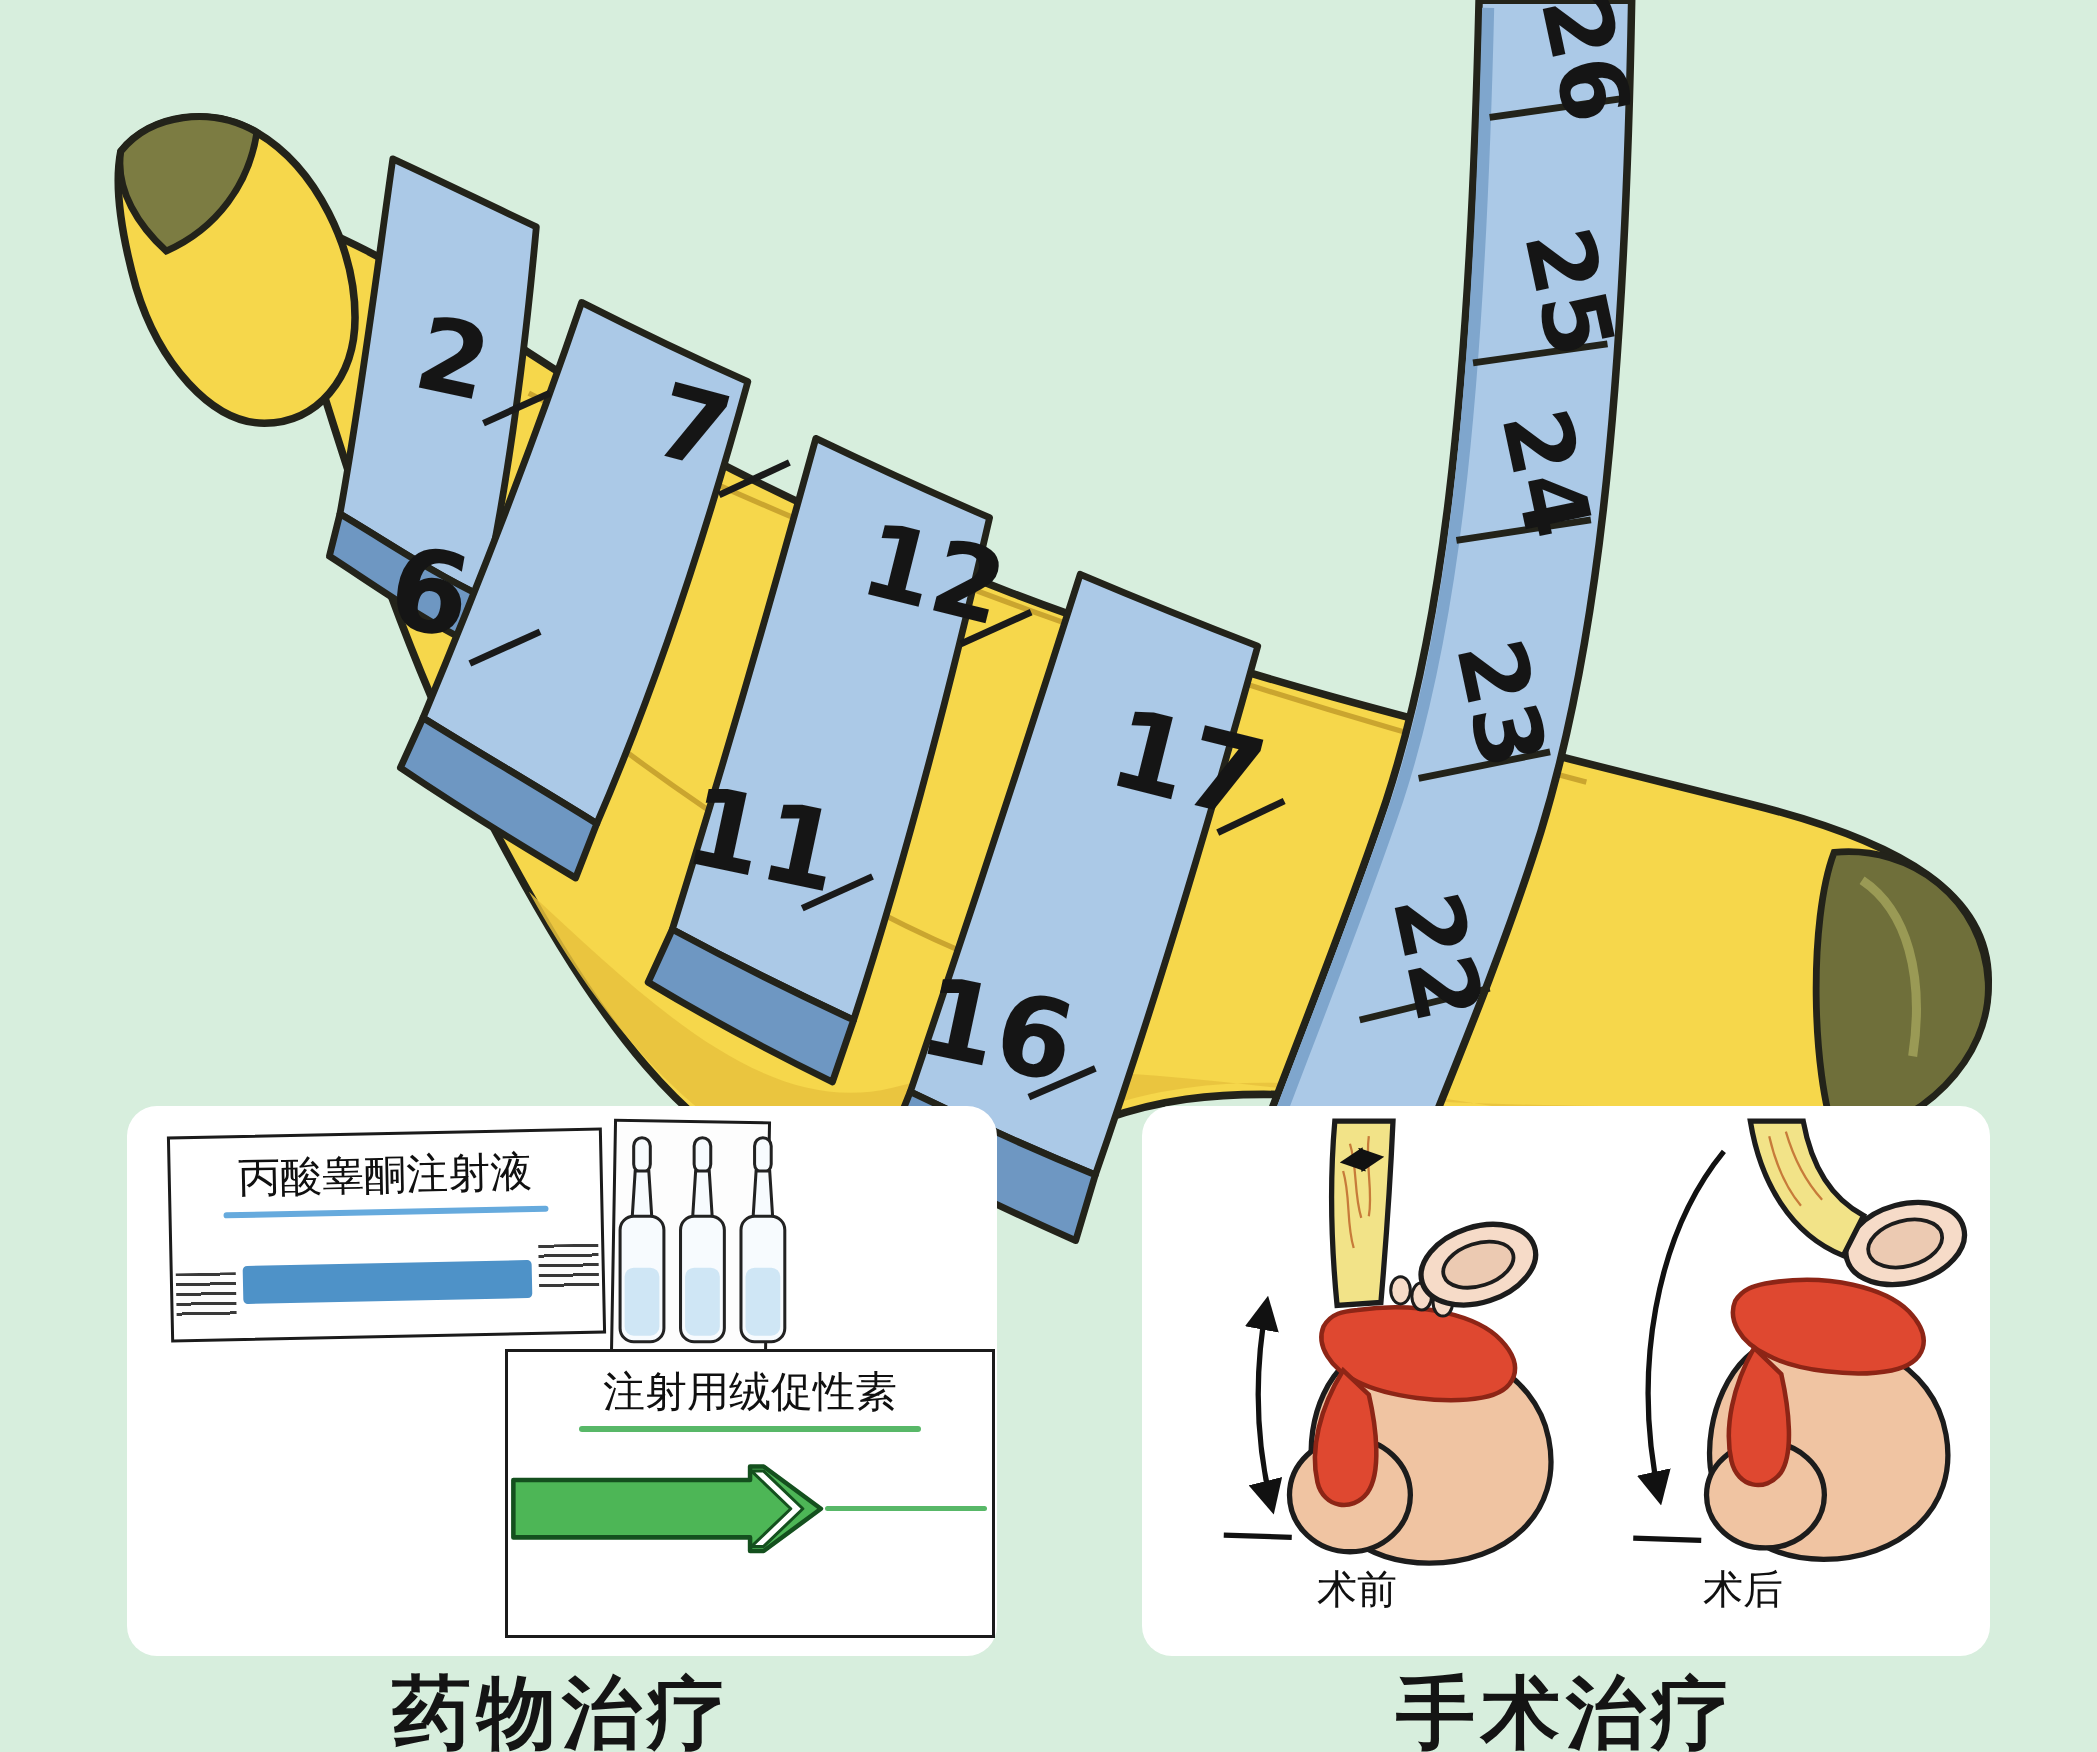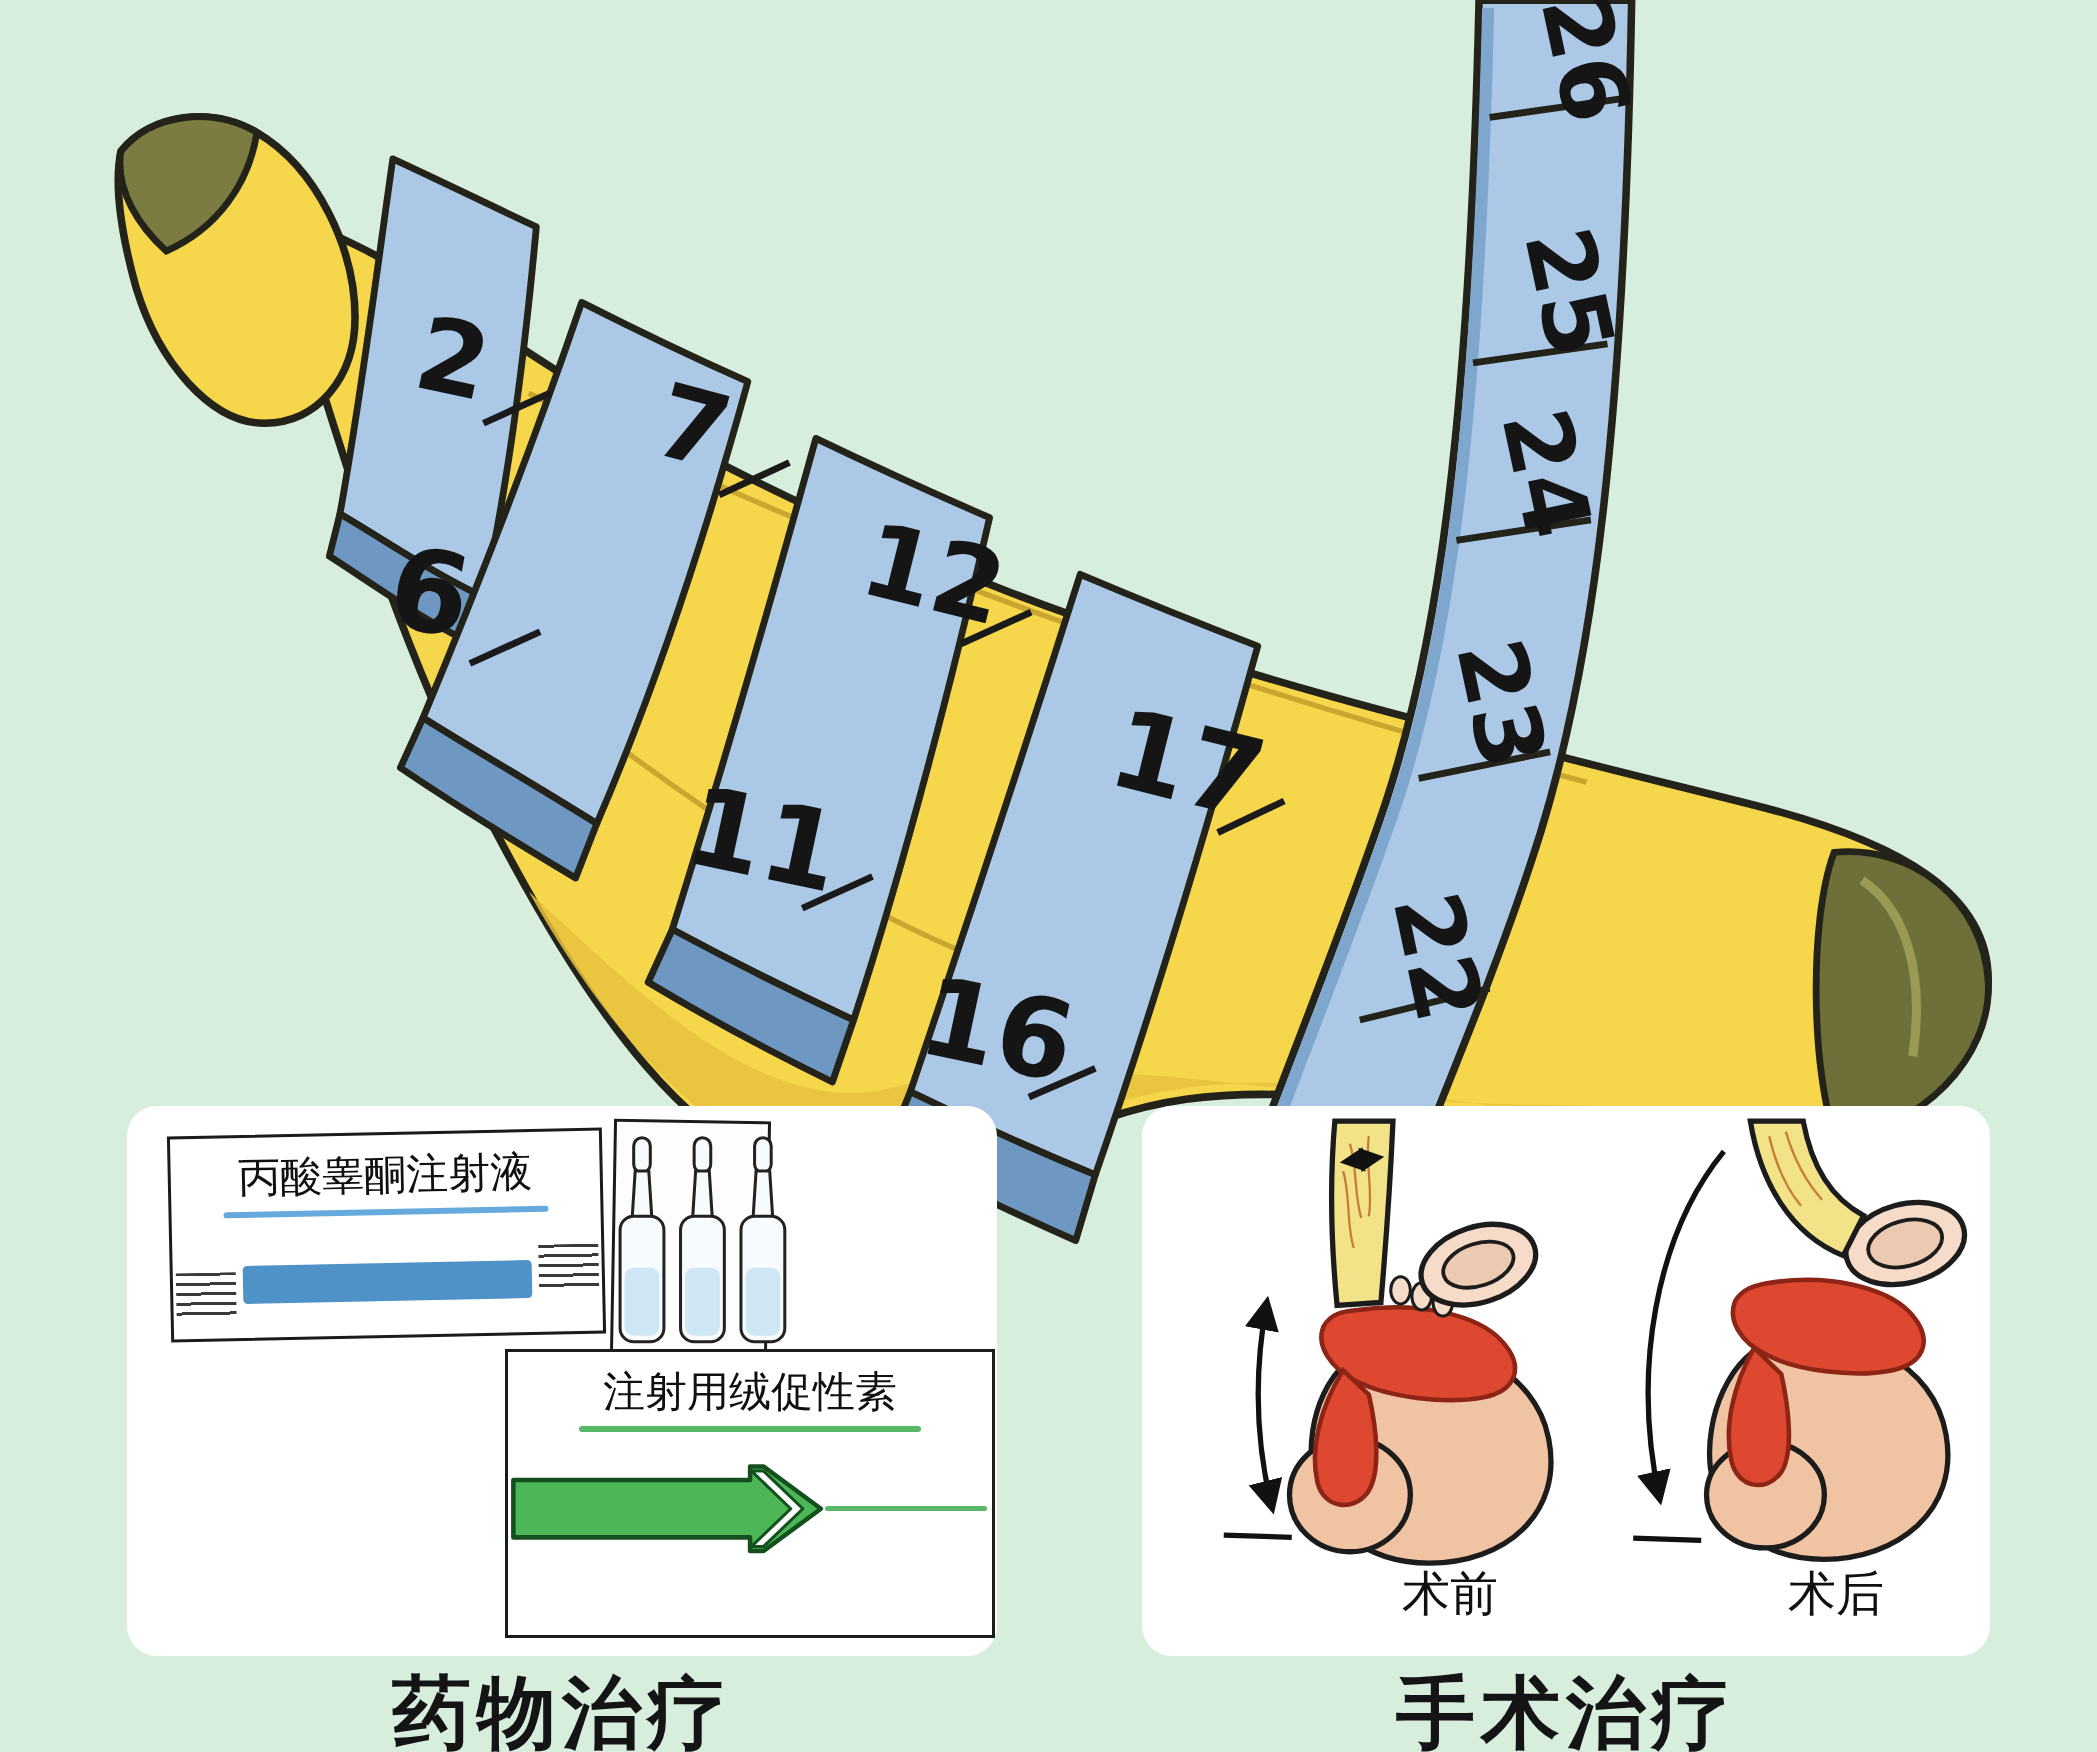--- a/index.html
+++ b/index.html
@@ -26,21 +26,21 @@
          background:repeating-linear-gradient(to bottom,#3a3a3a 0 3px,transparent 3px 9.8px);}
   .hatch-l{left:3px;top:134px;}
   .hatch-r{right:3px;top:113px;}
   .amp-card{position:absolute;left:485px;top:13.6px;width:157px;height:236px;border:3px solid #1b1b1b;
             background:#fdfdfd;transform:rotate(1deg);box-sizing:border-box;}
   .amp-svg{position:absolute;left:481px;top:21px;width:204px;height:227px;}
   .arrow-svg{position:absolute;left:1.5px;top:110px;width:355px;height:98px;}
   .green-line{position:absolute;left:317px;top:154px;width:162px;height:5.3px;background:#58b868;border-radius:3px;}
 
   .anatomy{position:absolute;left:0;top:0;width:848px;height:550px;}
-  .fig-label{position:absolute;font-size:48px;color:#101010;text-align:right;width:181px;}
+  .fig-label{position:absolute;font-size:40px;color:#101010;text-align:left;width:181px;}
   .fig-label-before{left:175px;top:456px;}
   .fig-label-after{left:561px;top:456px;font-family:Liberation Mono, monospace;}
 </style>
 </head>
 <body>
 
 <div class="stage">
 
   <svg class="illustration" viewBox="0 0 2776 2320">
     <defs>

